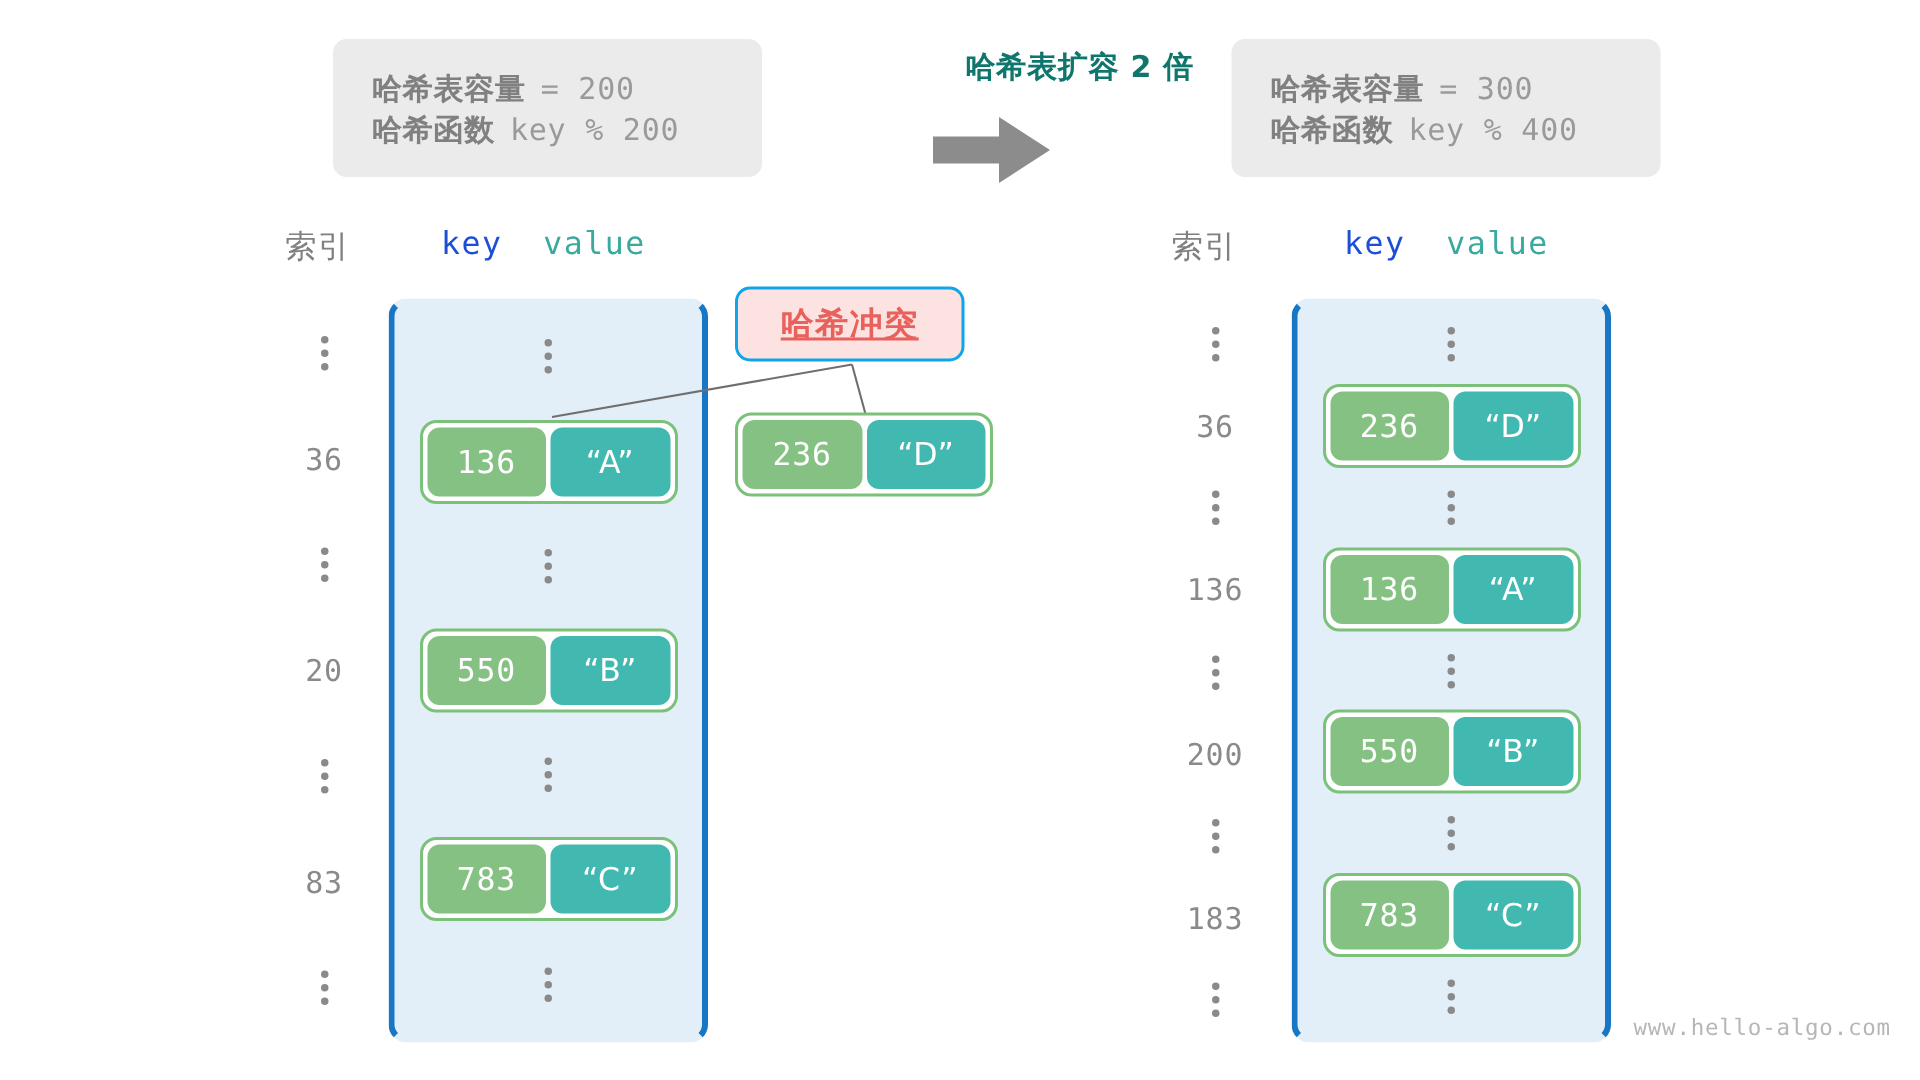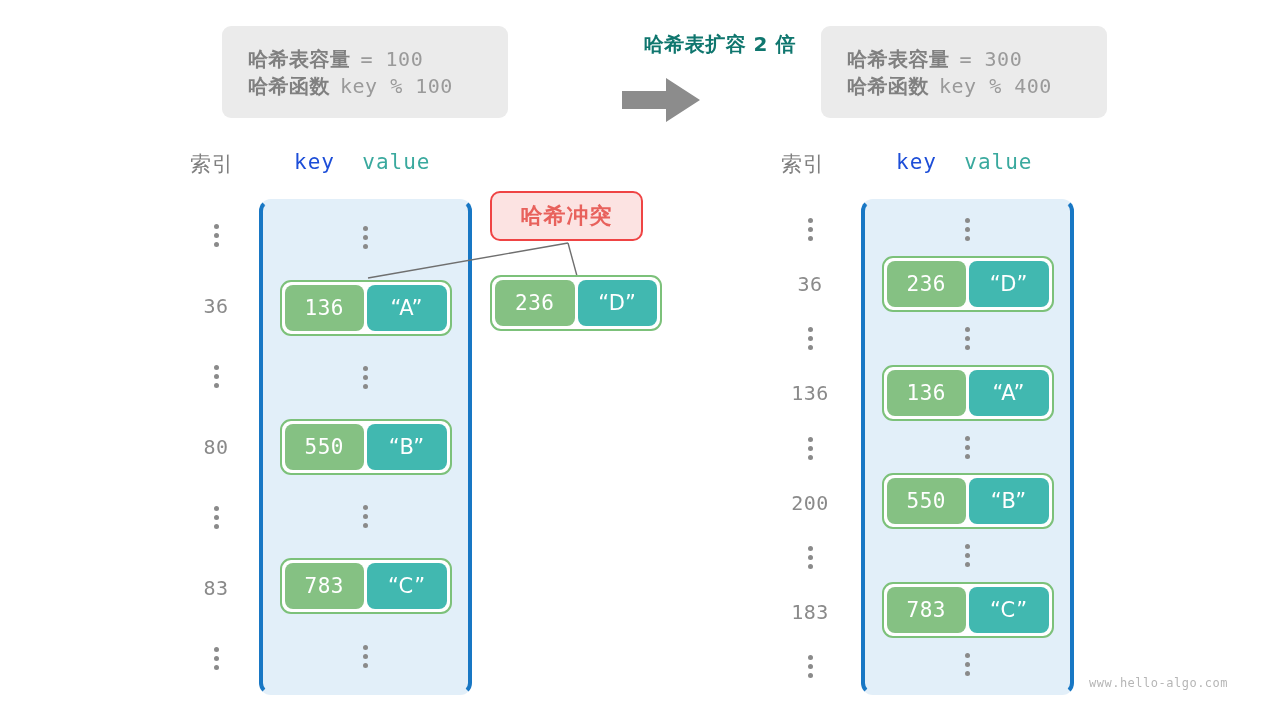--- a/index.html
+++ b/index.html
@@ -185,64 +185,65 @@
     position: absolute;
     width: 172px;
     height: 56px;
   }
   .pair-float .cell { width: 83px; }
 
   
   .badge {
     position: absolute;
     background: #fce3e2;
-    border: 2px solid #ef4444;
+    border: 2px solid #0ea5e9;
     border-radius: 10px;
     display: flex;
     align-items: center;
     justify-content: center;
     font-family: "DejaVu Sans", "Liberation Sans", sans-serif;
     font-weight: bold;
     font-size: 22px;
     color: #e8615c;
     letter-spacing: 1px;
     box-sizing: border-box;
+    text-decoration: underline;
   }
 
   
   .connectors {
     position: absolute;
     left: 0; top: 0;
     width: 1280px;
     height: 720px;
     pointer-events: none;
   }
 
   
   .watermark {
     position: absolute;
     font-family: "DejaVu Sans Mono", "Liberation Mono", monospace;
-    font-size: 12px;
+    font-size: 15px;
     color: #b6b6b6;
     letter-spacing: 0.5px;
   }
 </style>
 </head>
 <body>
 
 <div class="stage">
 
   <div class="info-box" style="left:206px; top:26px; width:286px; height:92px;">
     <div class="info-line">
       <span class="info-label">哈希表容量</span>
-      <span class="info-expr">= 100</span>
+      <span class="info-expr">= 200</span>
     </div>
     <div class="info-line">
       <span class="info-label">哈希函数</span>
-      <span class="info-expr">key % 100</span>
+      <span class="info-expr">key % 200</span>
     </div>
   </div>
 
   <div class="info-box" style="left:805px; top:26px; width:286px; height:92px;">
     <div class="info-line">
       <span class="info-label">哈希表容量</span>
       <span class="info-expr">= 300</span>
     </div>
     <div class="info-line">
       <span class="info-label">哈希函数</span>
@@ -268,21 +269,21 @@
         </span>
     </div>
     <div class="index-cell" style="height:70.57px;">36</div>
     <div class="index-cell" style="height:70.57px;">
       <span class="vdots">
           <i></i>
           <i></i>
           <i></i>
         </span>
     </div>
-    <div class="index-cell" style="height:70.57px;">80</div>
+    <div class="index-cell" style="height:70.57px;">20</div>
     <div class="index-cell" style="height:70.57px;">
       <span class="vdots">
           <i></i>
           <i></i>
           <i></i>
         </span>
     </div>
     <div class="index-cell" style="height:70.57px;">83</div>
     <div class="index-cell" style="height:70.57px;">
       <span class="vdots">

